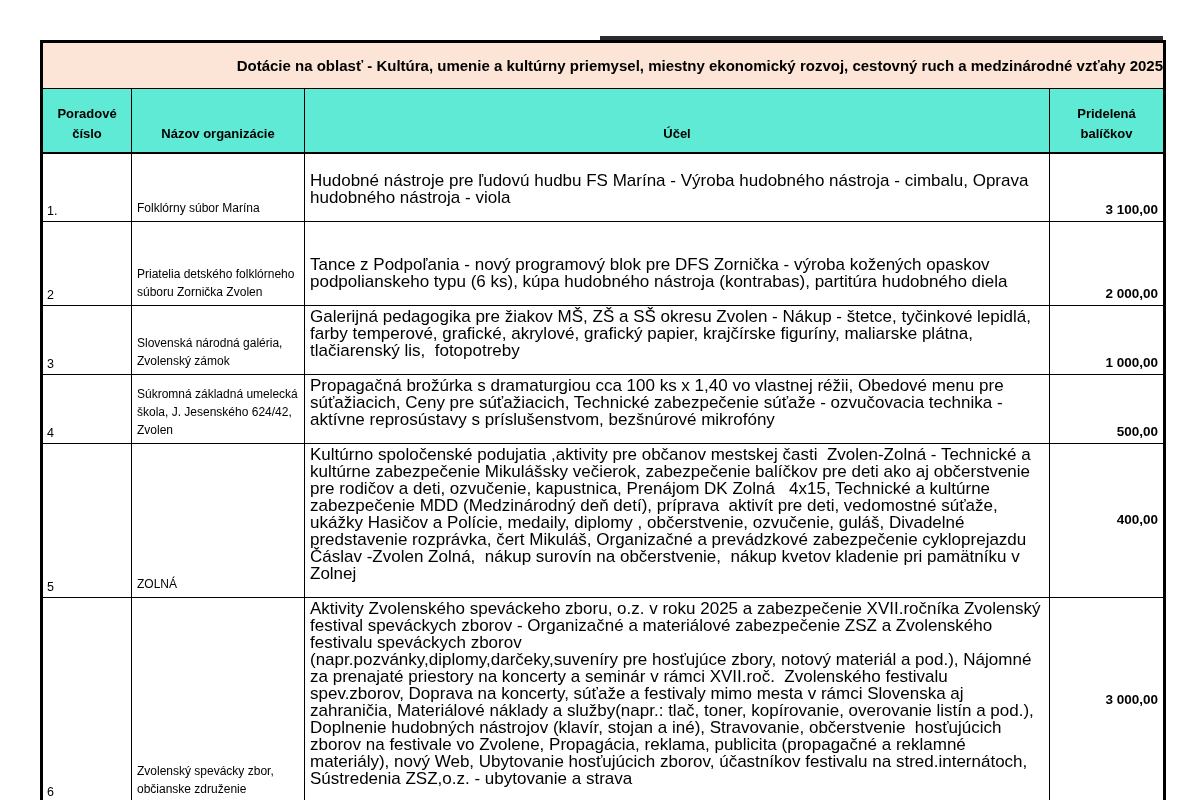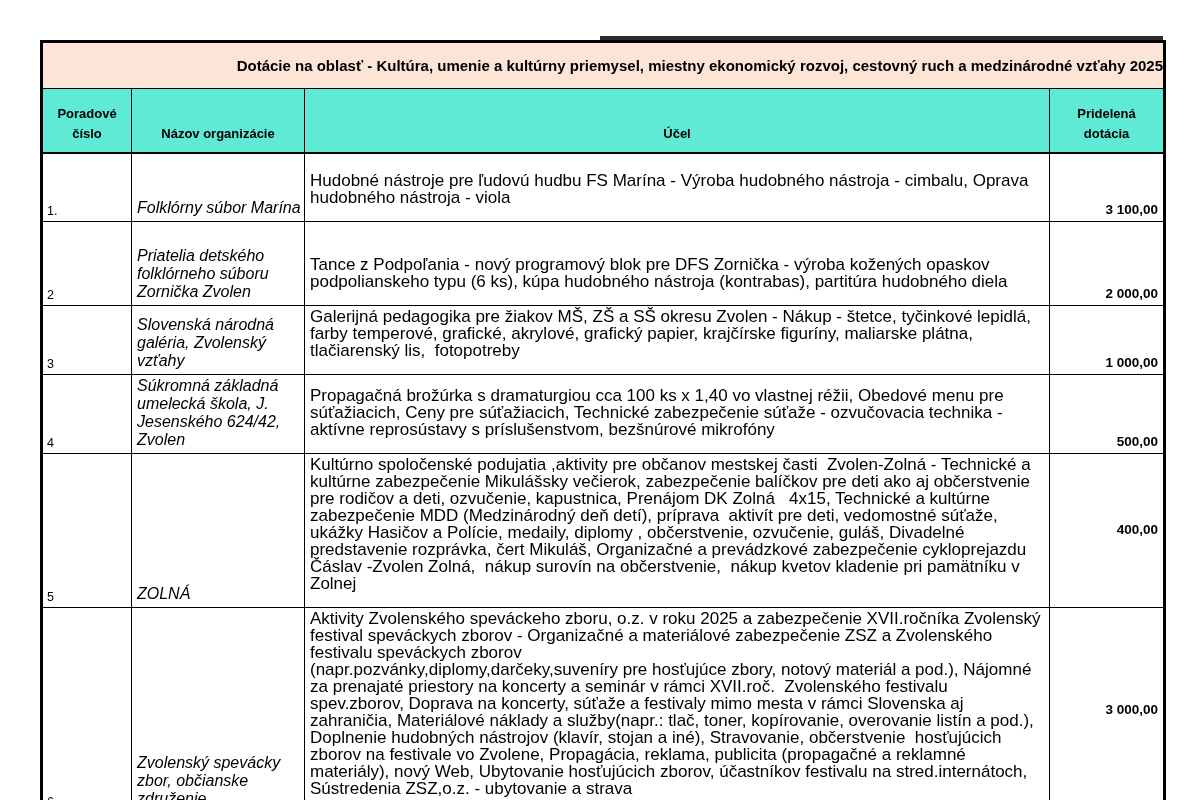--- a/index.html
+++ b/index.html
@@ -33,21 +33,21 @@
     font-weight: bold; font-size: 13px;
     text-align: center; vertical-align: bottom;
     padding: 2px 4px 7px 4px;
     border-bottom: 2px solid #000;
     line-height: 1.55;
   }
   td.num {
     font-size: 12.5px; padding: 2px 2px 3px 4px; vertical-align: bottom;
   }
   td.org {
-    font-size: 16px; line-height: 18px; padding: 2px 3px 4px 5px; vertical-align: bottom; font-style: italic;
+    font-size: 12px; line-height: 18px; padding: 2px 3px 4px 5px; vertical-align: bottom;
   }
   td.purpose {
     font-size: 17px; line-height: 17px; padding: 2px 4px 15px 5px;
     vertical-align: bottom; white-space: pre-wrap; margin-top: 41px;
   }
   td.amount {
     font-size: 13.5px; font-weight: bold; text-align: right;
     padding: 2px 5px 4px 2px; vertical-align: bottom;
   }
   
@@ -80,39 +80,39 @@
         <col style="width:115px">
     </colgroup>
     <tbody>
       <tr>
         <td class="title-cell" colspan="4">Dotácie na oblasť - Kultúra, umenie a kultúrny priemysel, miestny ekonomický rozvoj, cestovný ruch a medzinárodné vzťahy 2025</td>
       </tr>
       <tr class="hdr">
         <td>Poradové číslo</td>
         <td>Názov organizácie</td>
         <td>Účel</td>
-        <td>Pridelená dotácia</td>
+        <td>Pridelená balíčkov</td>
       </tr>
     </tbody>
     <tbody class="body-rows" id="body-rows">
         <tr style="height: 69px;">
           <td class="num">1.</td>
           <td class="org">Folklórny súbor Marína</td>
           <td class="purpose">Hudobné nástroje pre ľudovú hudbu FS Marína - Výroba hudobného nástroja - cimbalu, Oprava hudobného nástroja - viola</td>
           <td class="amount">3 100,00</td>
         </tr>
         <tr style="height: 84px;">
           <td class="num">2</td>
           <td class="org">Priatelia detského folklórneho súboru Zornička Zvolen</td>
           <td class="purpose">Tance z Podpoľania - nový programový blok pre DFS Zornička - výroba kožených opaskov podpolianskeho typu (6 ks), kúpa hudobného nástroja (kontrabas), partitúra hudobného diela</td>
           <td class="amount">2 000,00</td>
         </tr>
         <tr style="height: 49px;">
           <td class="num">3</td>
-          <td class="org">Slovenská národná galéria, Zvolenský vzťahy</td>
+          <td class="org">Slovenská národná galéria, Zvolenský zámok</td>
           <td class="purpose">Galerijná pedagogika pre žiakov MŠ, ZŠ a SŠ okresu Zvolen - Nákup - štetce, tyčinkové lepidlá,  farby temperové, grafické, akrylové, grafický papier, krajčírske figuríny, maliarske plátna, tlačiarenský lis,  fotopotreby</td>
           <td class="amount">1 000,00</td>
         </tr>
         <tr style="height: 64px;">
           <td class="num">4</td>
           <td class="org">Súkromná základná umelecká škola, J. Jesenského 624/42, Zvolen</td>
           <td class="purpose">Propagačná brožúrka s dramaturgiou cca 100 ks x 1,40 vo vlastnej réžii, Obedové menu pre súťažiacich, Ceny pre súťažiacich, Technické zabezpečenie súťaže - ozvučovacia technika - aktívne reprosústavy s príslušenstvom, bezšnúrové mikrofóny</td>
           <td class="amount">500,00</td>
         </tr>
         <tr style="height: 119px;">

